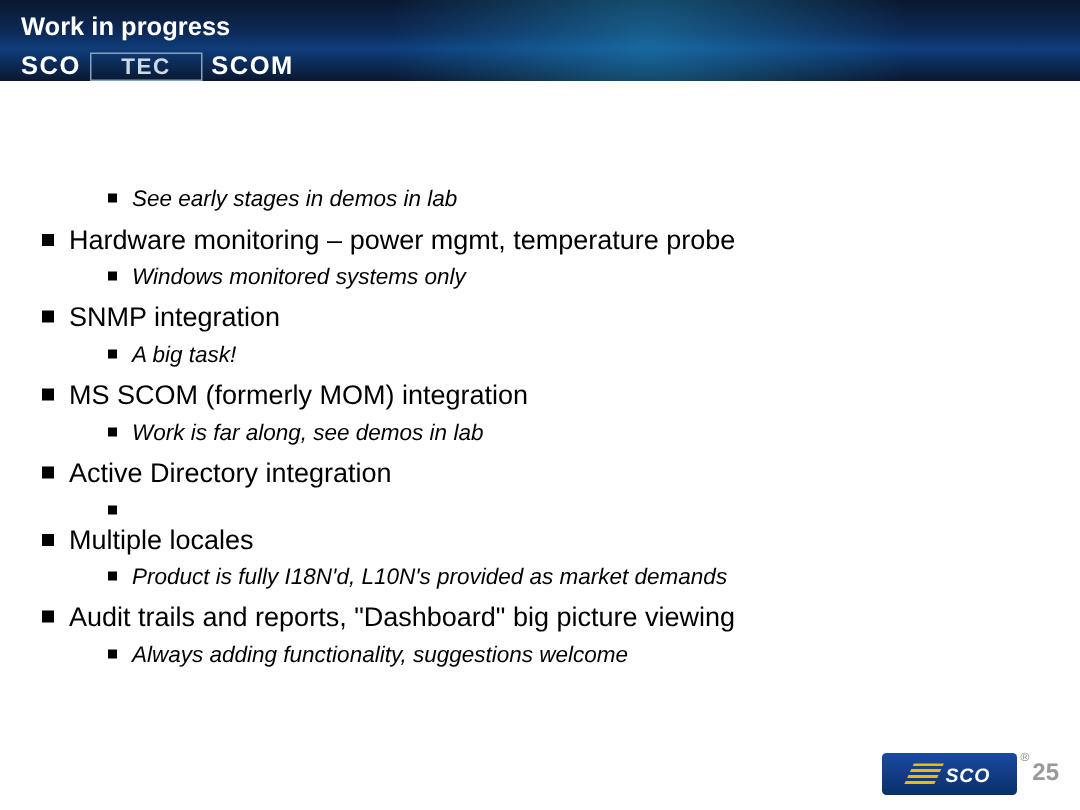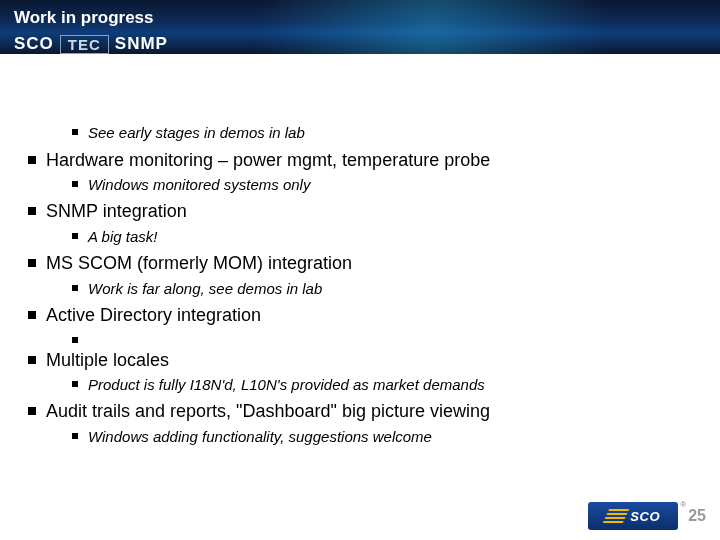--- a/index.html
+++ b/index.html
@@ -26,21 +26,21 @@
   }
   .header-brand {
     display: flex;
     align-items: center;
     gap: 6px;
     margin-top: -2px;
   }
   .brand-sco { color: #fff; font-weight: bold; font-size: 17px; letter-spacing: 1px; }
   .brand-tec {
     color: #cfd8e6; font-weight: bold; font-size: 15px;
-    border: 1px solid #8aa0c0; padding: 0 7px; letter-spacing: 1px;
+    border: 1px solid #8aa0c0; padding: 0 20px; letter-spacing: 1px;
   }
   .brand-forum { color: #fff; font-weight: bold; font-size: 17px; letter-spacing: 1px; }
 
   .content {
     position: absolute;
     top: 120px;
     left: 28px;
     right: 28px;
   }
   ul.top-list { list-style: none; }
@@ -81,21 +81,21 @@
 </head>
 <body>
 
 <div class="slide">
 
   <div class="header-bar">
     <div class="header-title">Work in progress</div>
     <div class="header-brand">
       <span class="brand-sco">SCO</span>
       <span class="brand-tec">TEC</span>
-      <span class="brand-forum">SNMP</span>
+      <span class="brand-forum">SCOM</span>
     </div>
   </div>
 
   <div class="content">
     <ul class="top-list" id="top-list">
         <li>
           <ul class="sub-list">
             <li>
               <div class="bullet-row">
                 <span class="sq-sm"></span>
@@ -175,21 +175,21 @@
         </li>
         <li>
           <div class="bullet-row">
             <span class="sq"></span>
             <span class="lvl1-text">Audit trails and reports, "Dashboard" big picture viewing</span>
           </div>
           <ul class="sub-list">
             <li>
               <div class="bullet-row">
                 <span class="sq-sm"></span>
-                <span class="lvl2-text">Windows adding functionality, suggestions welcome</span>
+                <span class="lvl2-text">Always adding functionality, suggestions welcome</span>
               </div>
             </li>
           </ul>
         </li>
       </ul>
   </div>
 
   <div class="footer">
     <div class="logo-box">
       <div class="logo-stripes"></div>

